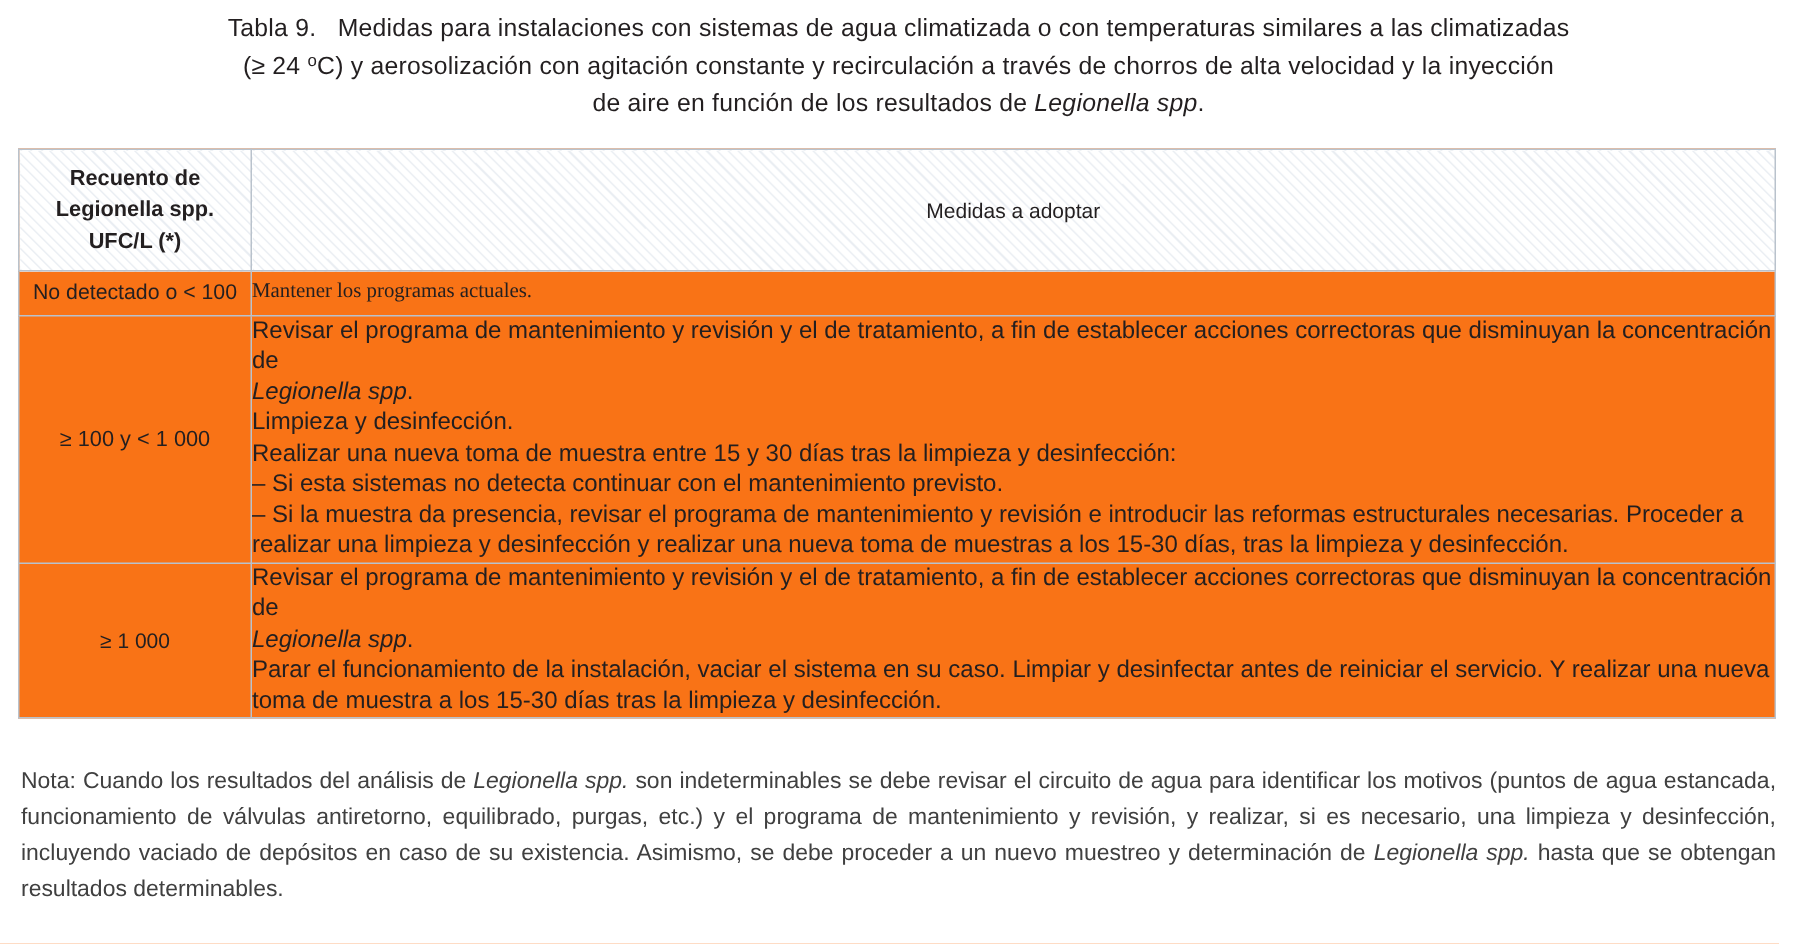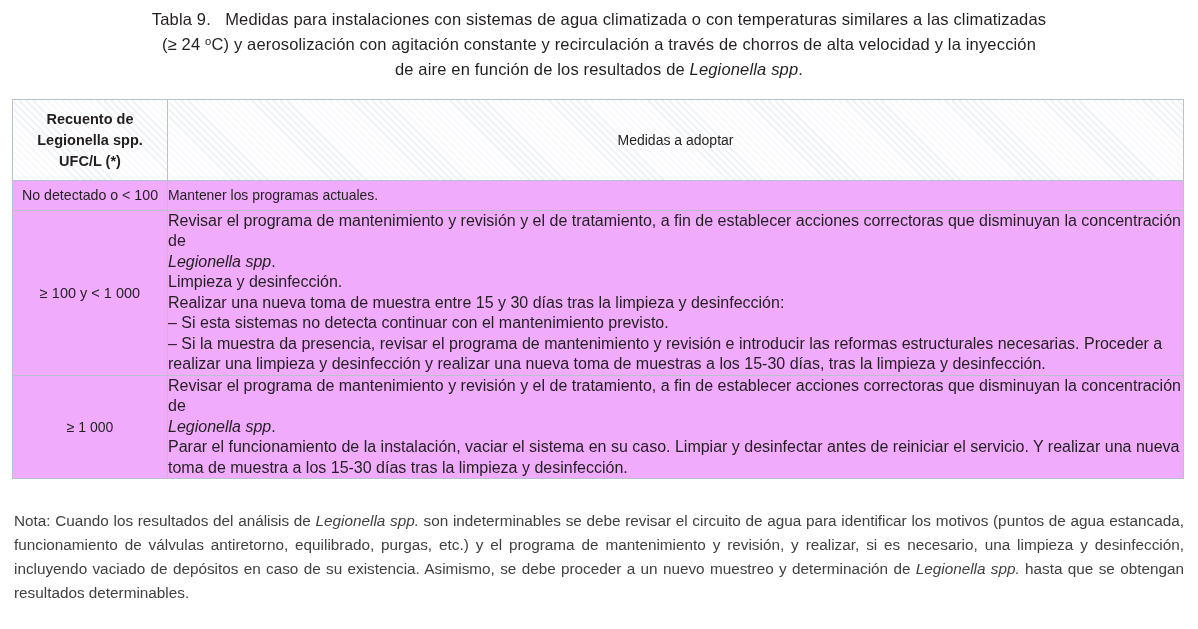--- a/index.html
+++ b/index.html
@@ -40,21 +40,21 @@
   }
 
   
   .table-wrap {
     margin: 17px 15px 0 12px;
   }
   table.data {
     width: 1171px;
     border-collapse: collapse;
     table-layout: fixed;
-    background: #f0abfc;
+    background: #f97316;
     padding-left: 28px;
   }
   table.data td, table.data th {
     border: 1px solid #b9c2cc;
     vertical-align: middle;
     padding: 0;
   }
   col.c1 { width: 155px; }
   col.c2 { width: 1016px; }
 
@@ -103,21 +103,21 @@
     padding: 0;
   }
   td.measures .it { font-style: italic; }
 
   .row-simple td.count,
   .row-simple td.measures {
     padding-top: 4px;
     padding-bottom: 4px;
     font-size: 14.2px;
   }
-  .row-simple td.measures { font-size: 13.9px; }
+  .row-simple td.measures { font-size: 13.9px; font-family: Liberation Serif, serif; }
 
   
   .footnote {
     margin: 7px 0 0 16px;
     font-size: 12.3px;
     line-height: 16px;
     color: #3a3a3a;
   }
   .footnote .star { letter-spacing: 0; }
 

